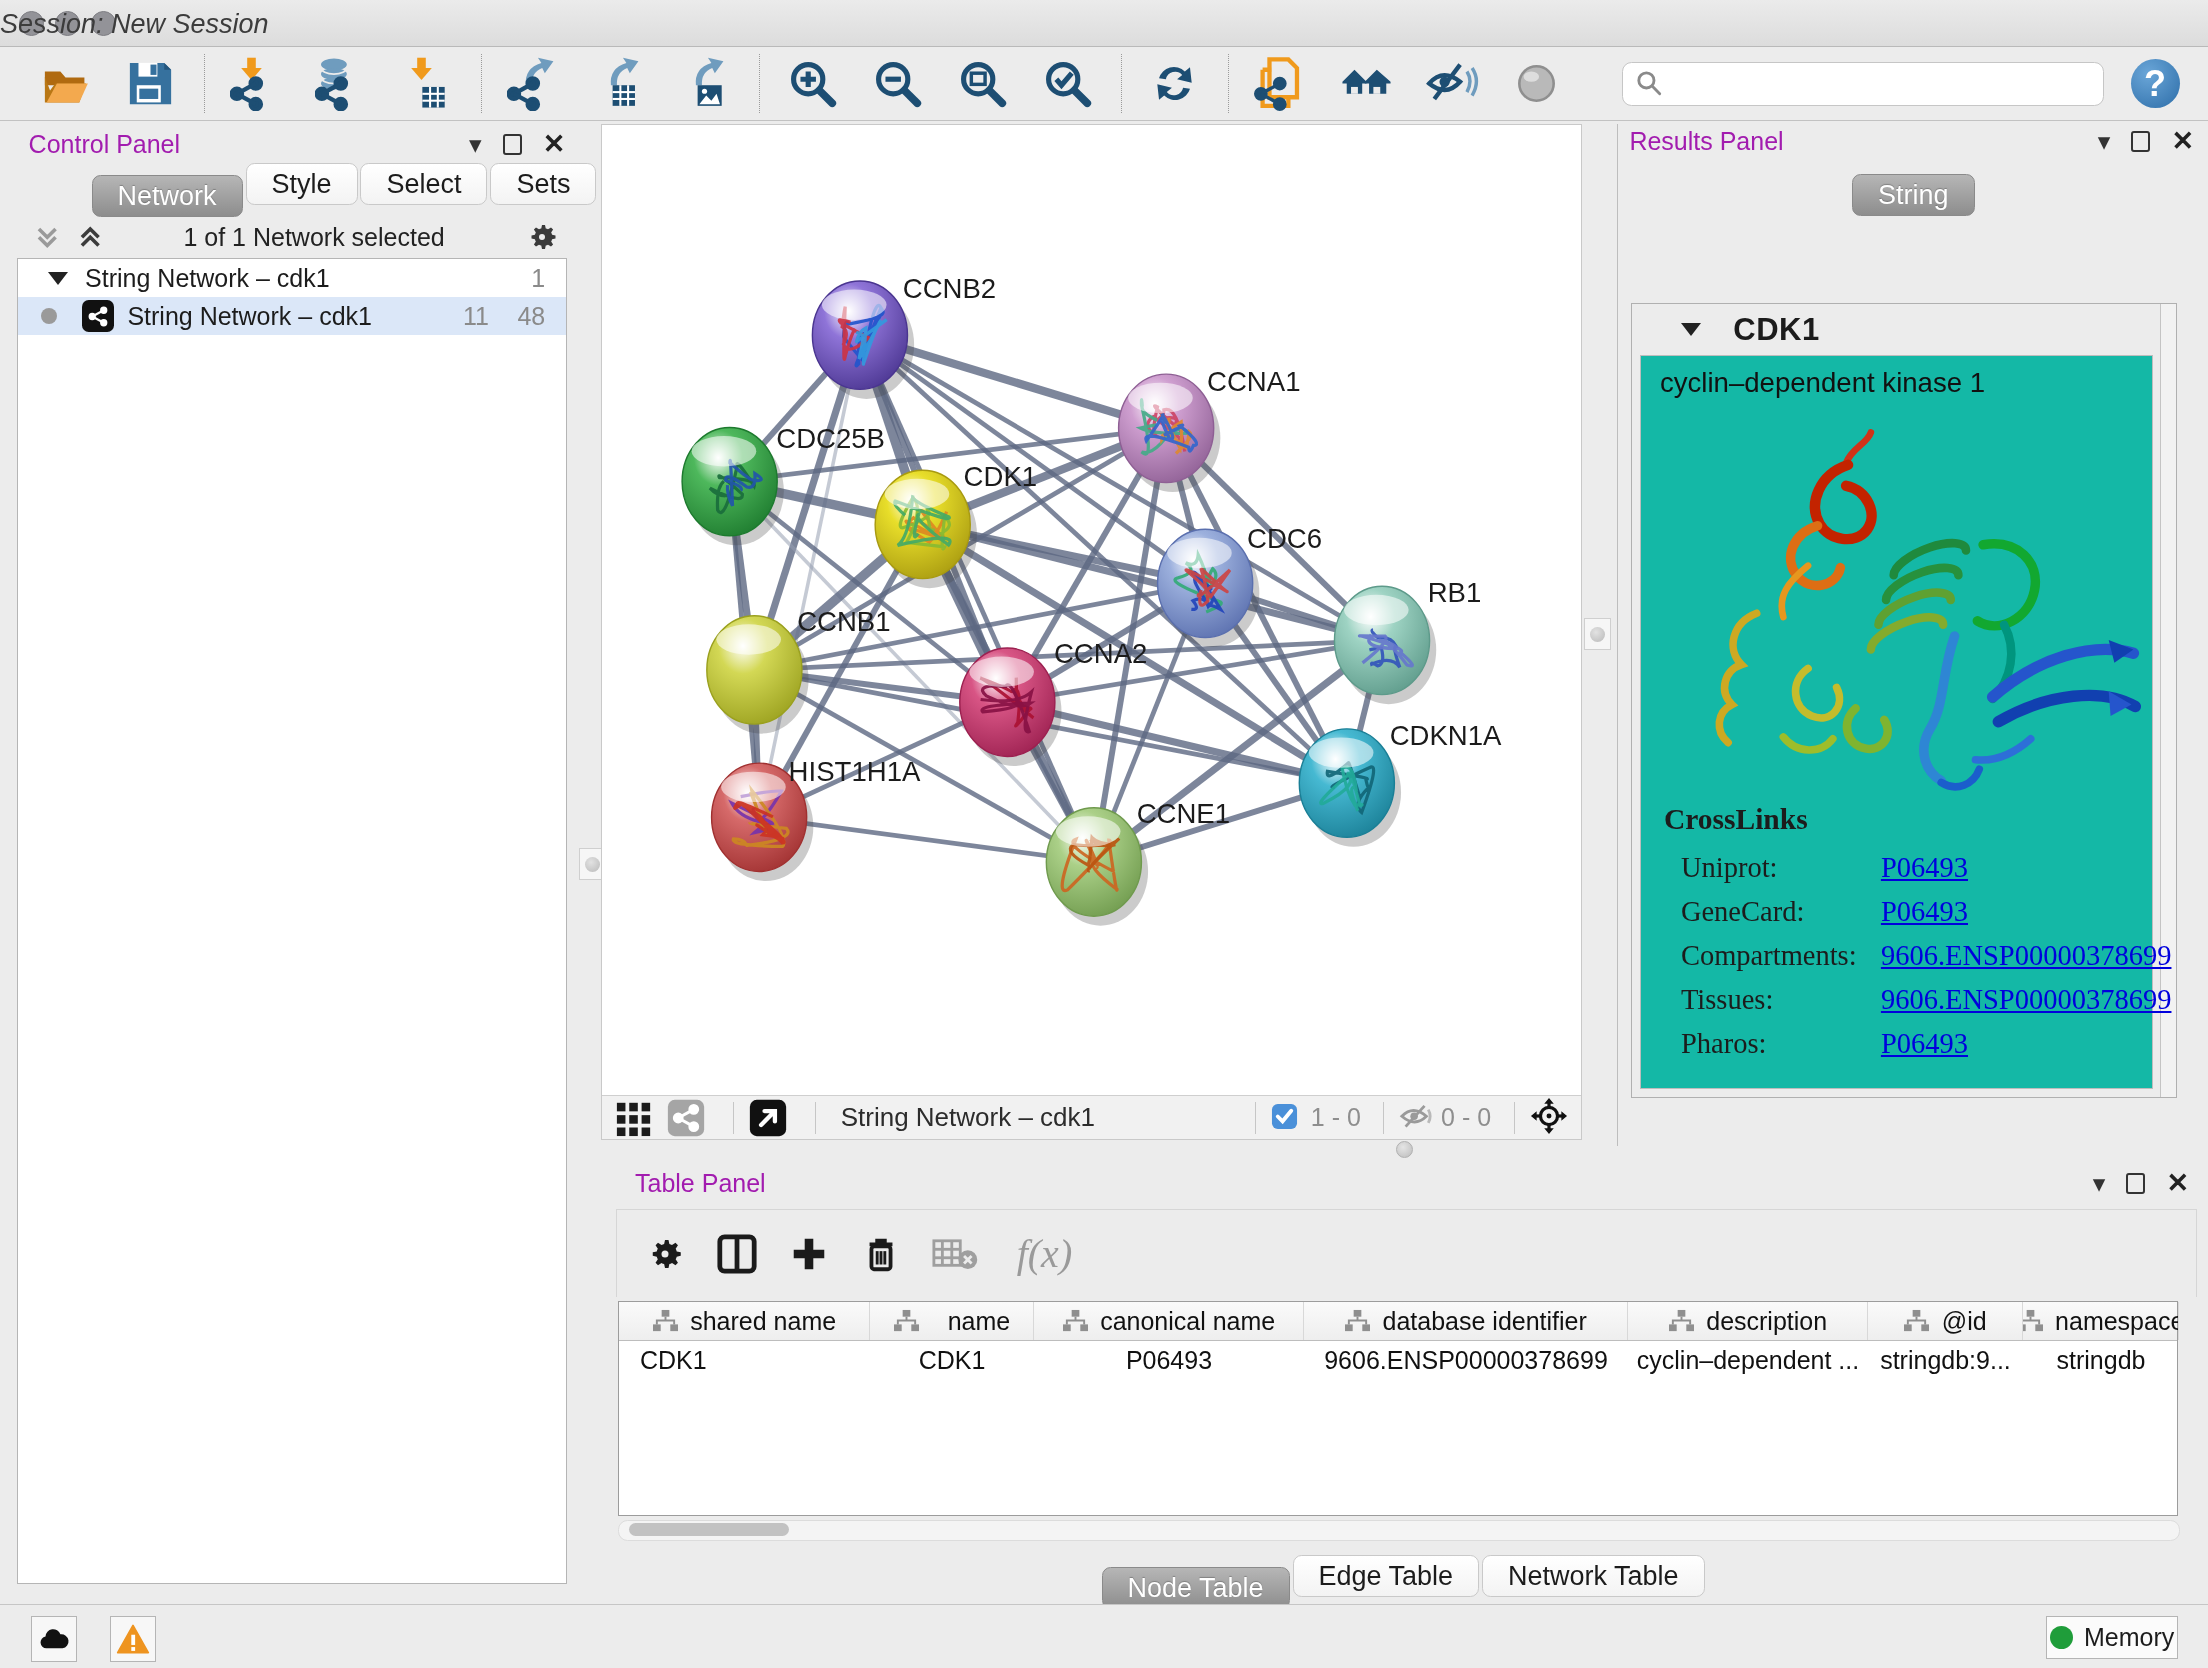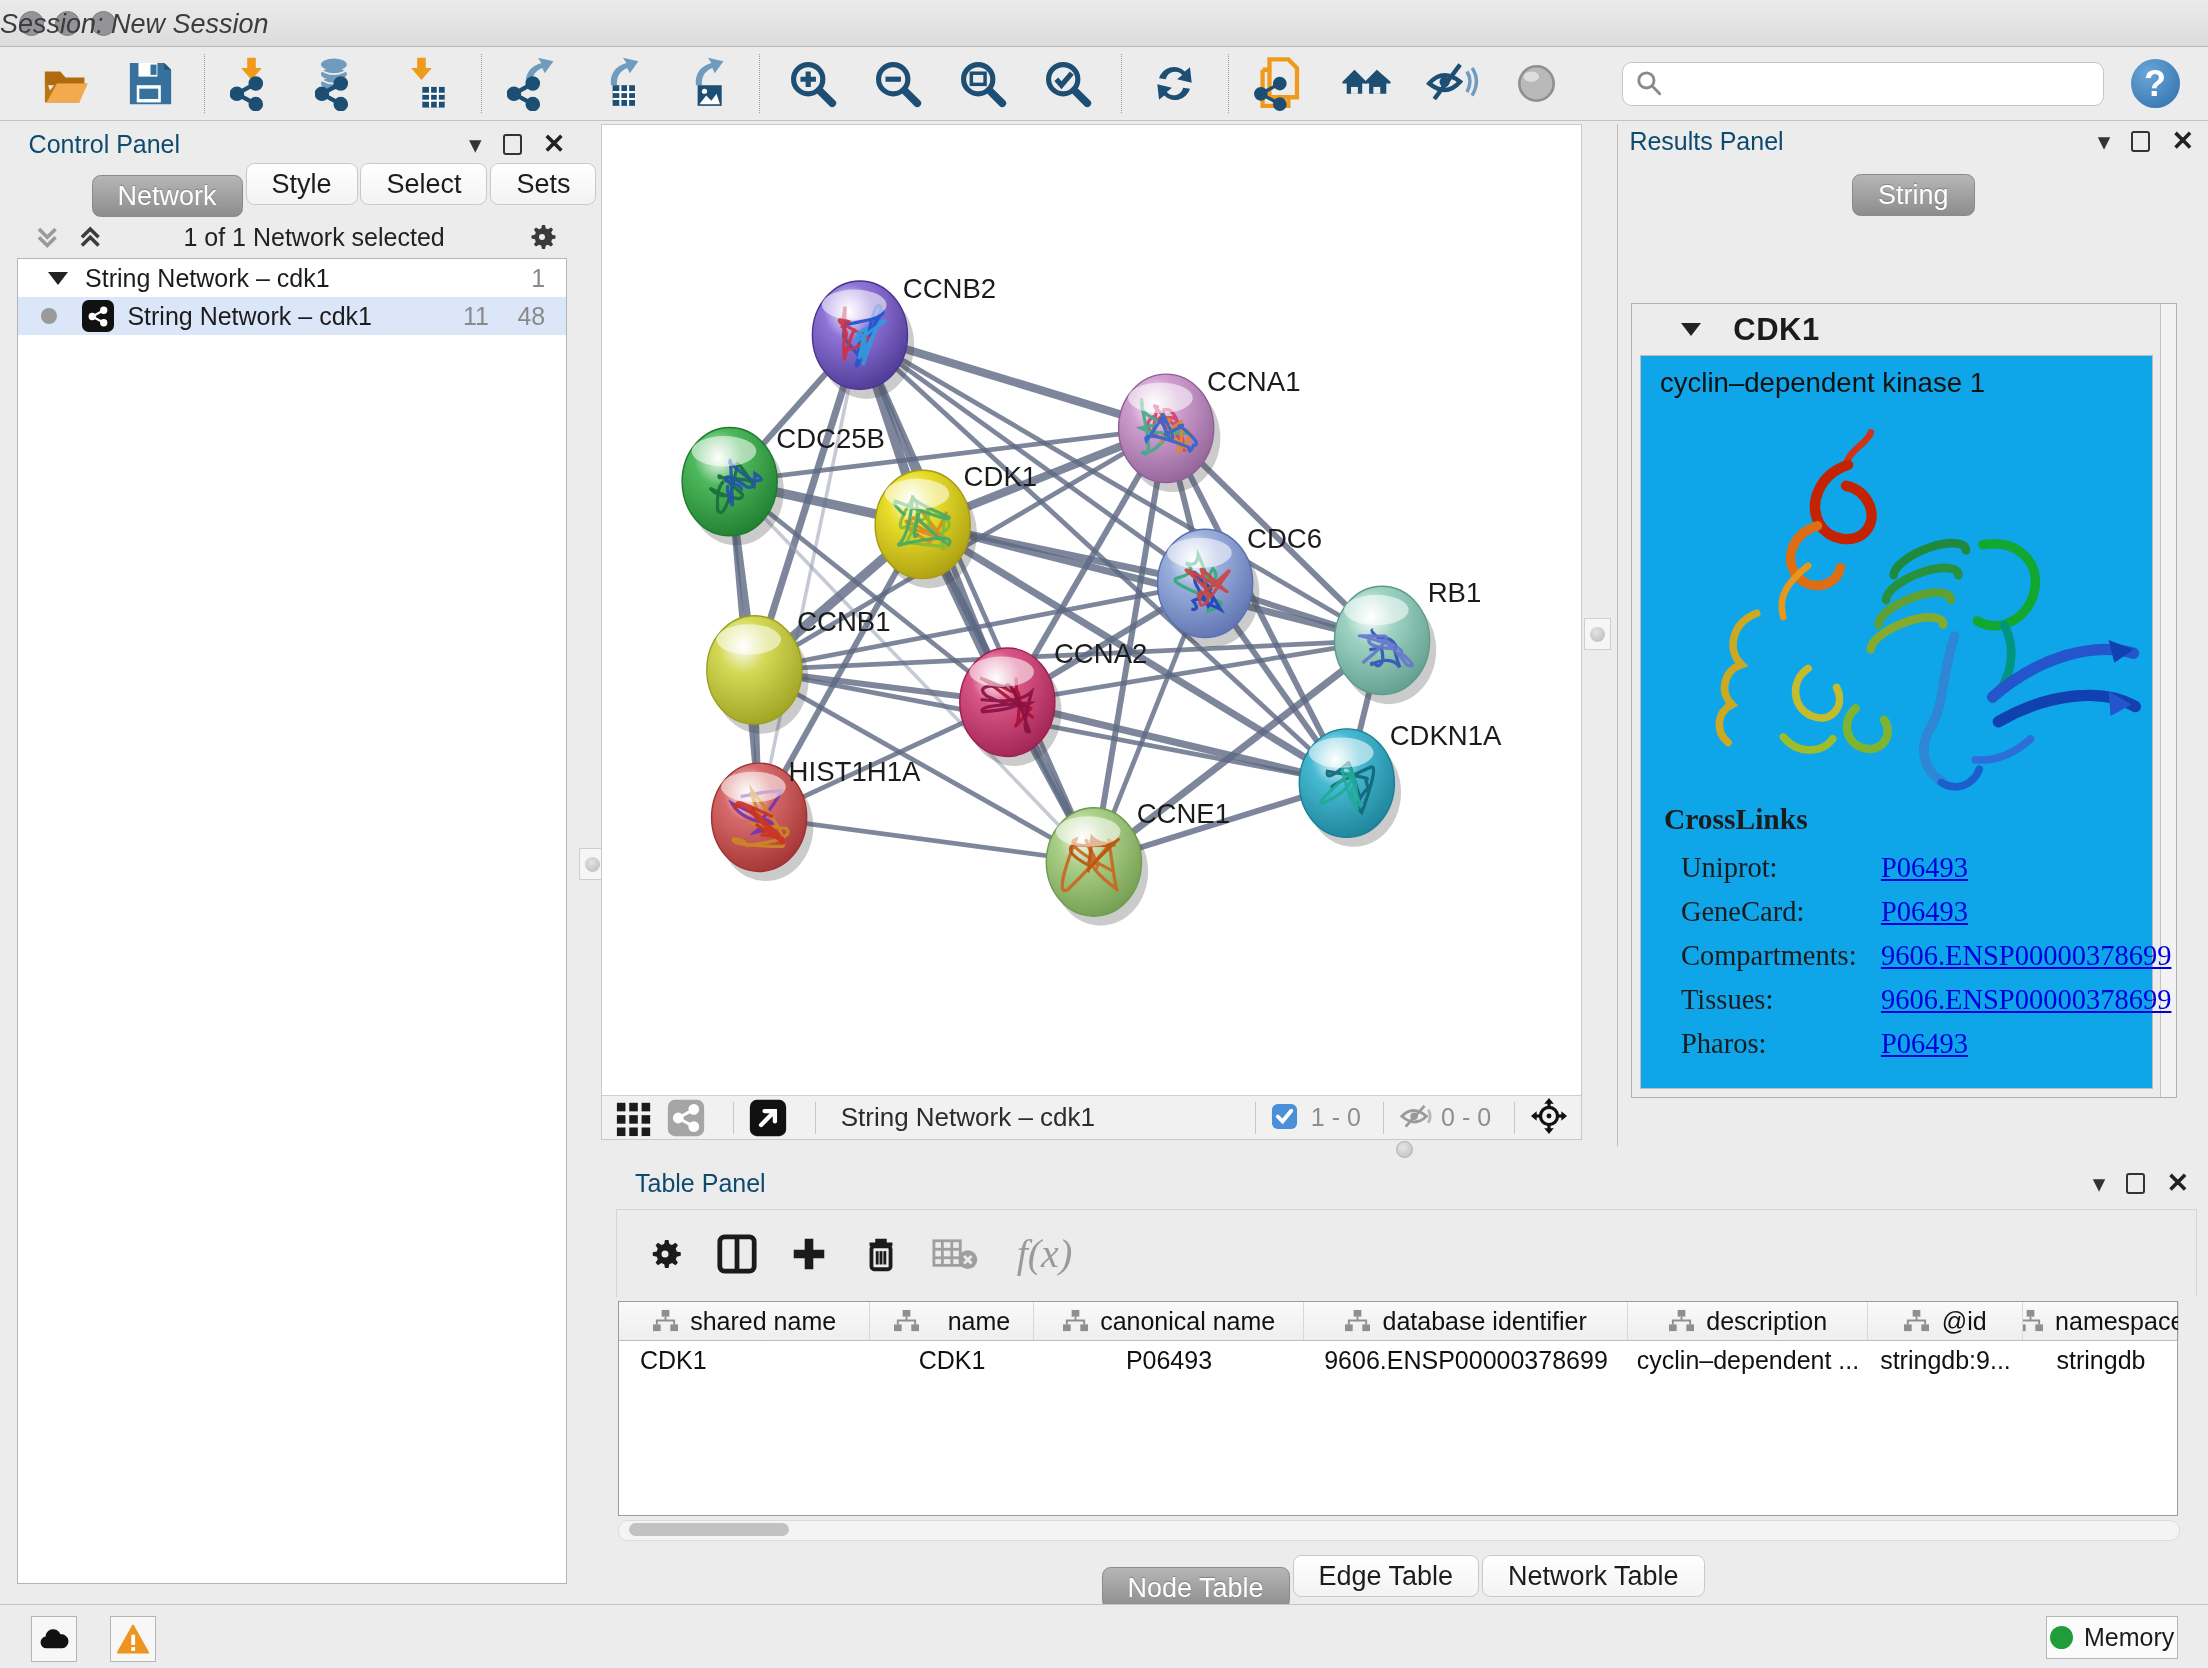--- a/index.html
+++ b/index.html
@@ -20,21 +20,21 @@
   .tb-icon svg{width:100%;height:100%;}
   .tb-sep{width:0;height:59px;border-left:1.9px dotted #9a9a9a;margin:0 25px 0 -3.8px;flex:0 0 auto;}
   #search-box{margin-left:auto;width:468px;height:42px;background:#fff;border:1.9px solid #c6c6c6;
     border-radius:9.5px;display:flex;align-items:center;padding-left:11.4px;}
   #search-input{border:none;outline:none;font-size:25px;width:399px;background:transparent;
     font-family:"Liberation Sans",sans-serif;}
   #help-btn{width:49px;height:49px;border-radius:50%;margin:0 28.5px 0 27px;flex:0 0 auto;
     background:radial-gradient(circle at 35% 30%, #6aa6d8, #2d6da8);color:#fff;font-size:36px;
     font-weight:bold;display:flex;align-items:center;justify-content:center;}
   
-  .panel-title{font-size:25px;color:#0c4a6e;}
+  .panel-title{font-size:25px;color:#a21caf;}
   .ph-icons{display:flex;align-items:center;gap:21px;}
   .ph-min{font-size:25px;color:#333;line-height:19px;}
   .ph-float{width:15px;height:17px;border:2.9px solid #333;border-radius:2.9px;}
   .ph-close{font-size:27px;font-weight:bold;color:#222;line-height:19px;}
   .tab{height:40px;border:1px solid #c9c9c9;background:linear-gradient(#ffffff,#f3f3f3);
     border-radius:8.6px;display:flex;align-items:center;justify-content:center;
     font-size:27px;color:#1c1c1c;padding:0 25px;margin-right:2.9px;}
   .tab.selected{background:linear-gradient(#b6b6b6,#8d8d8d);color:#fff;border-color:#8a8a8a;
     text-shadow:0 -1px 1px rgba(0,0,0,.25);margin-top:12px;}
   
@@ -84,21 +84,21 @@
   .rp-btn{height:46px;background:linear-gradient(#ffffff,#f2f2f2);border:1.9px solid #c4c4c4;
     border-radius:9.5px;font-size:27px;display:flex;align-items:center;justify-content:center;padding:0 32px;}
   #rp-content{position:absolute;left:13.3px;top:179px;width:546px;height:795px;background:#ececec;
     border:1.9px solid #b0b0b0;box-sizing:border-box;}
   #rp-scroll{position:absolute;right:0;top:0;width:15px;height:100%;background:#f2f2f2;
     border-left:1px solid #c4c4c4;}
   #rp-generow{position:absolute;left:0;top:7.6px;width:100%;display:flex;align-items:center;}
   #rp-generow .tree-caret{margin:0 32px 0 49px;}
   #rp-genename{font-size:31px;font-weight:bold;letter-spacing:0.5px;}
   #rp-innerbox{position:absolute;left:7.6px;top:51px;right:23px;bottom:7.6px;border:1px solid #bdbdbd;
-    background:#0ea5e9;}
+    background:#14b8a6;}
   #rp-desc{position:absolute;left:19px;top:11.4px;font-size:27.6px;color:#111;}
   #protein-svg{position:absolute;left:28.5px;top:67px;}
   #crosslinks{position:absolute;left:23px;top:447px;font-family:Liberation Serif, serif;}
   #cl-heading{font-size:29.5px;font-weight:bold;margin-bottom:9.5px;}
   .cl-row{display:flex;font-size:28.5px;height:44px;align-items:center;}
   .cl-label{width:200px;padding-left:17px;}
   .cl-value{color:#0000dd;text-decoration:underline;}
   
   #table-panel{position:absolute;left:601px;top:1160px;width:1607px;height:443px;background:#ececec;}
   #tp-header{position:absolute;left:34px;right:19px;top:7.6px;height:32px;display:flex;

